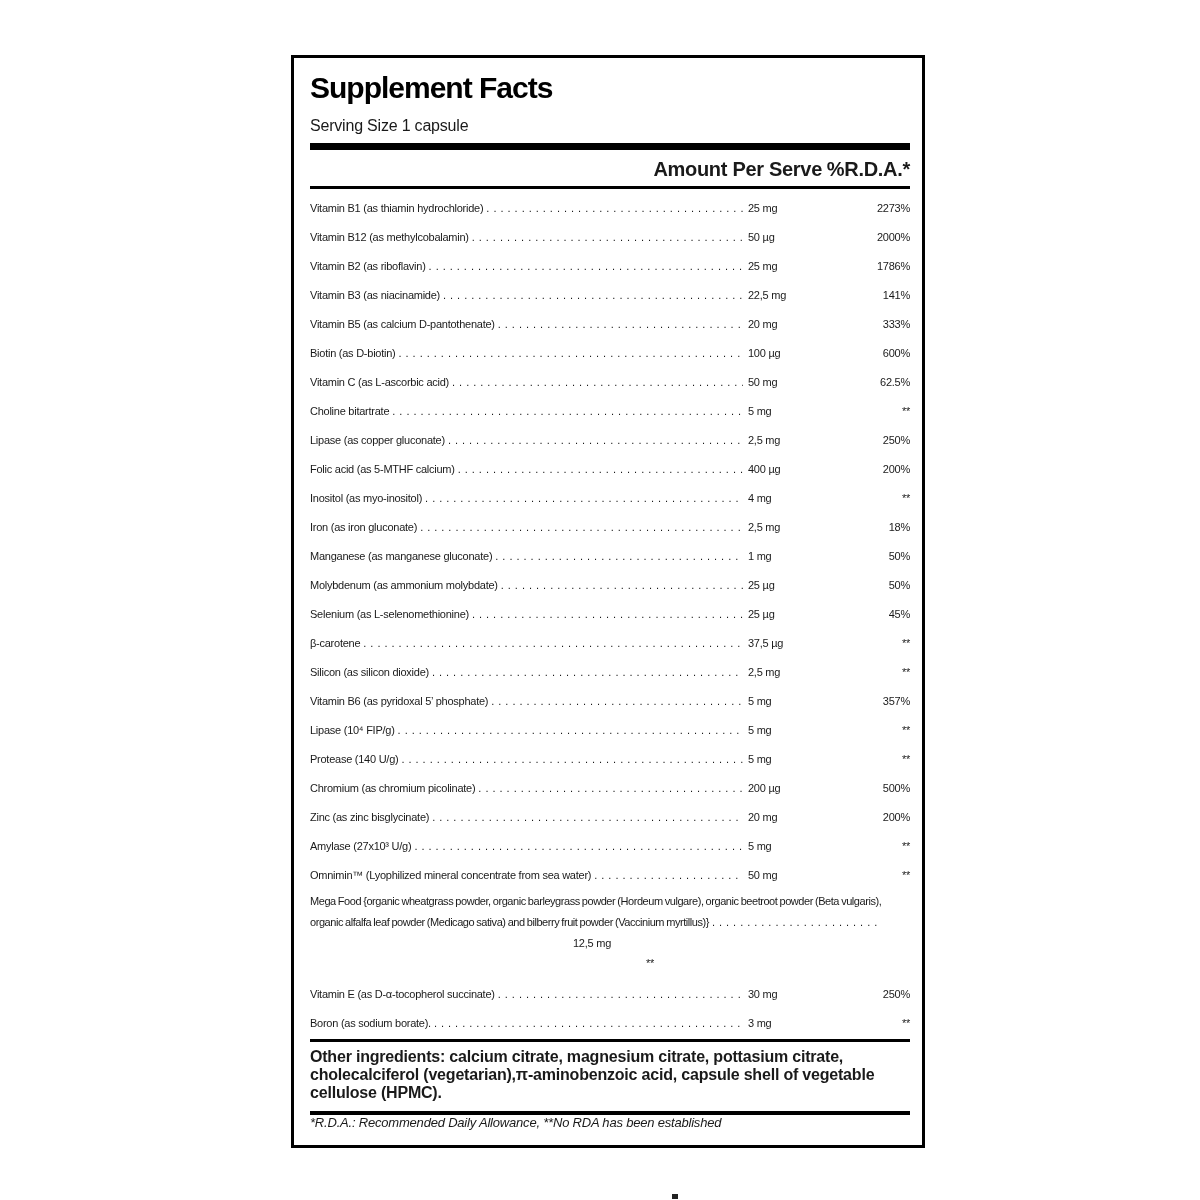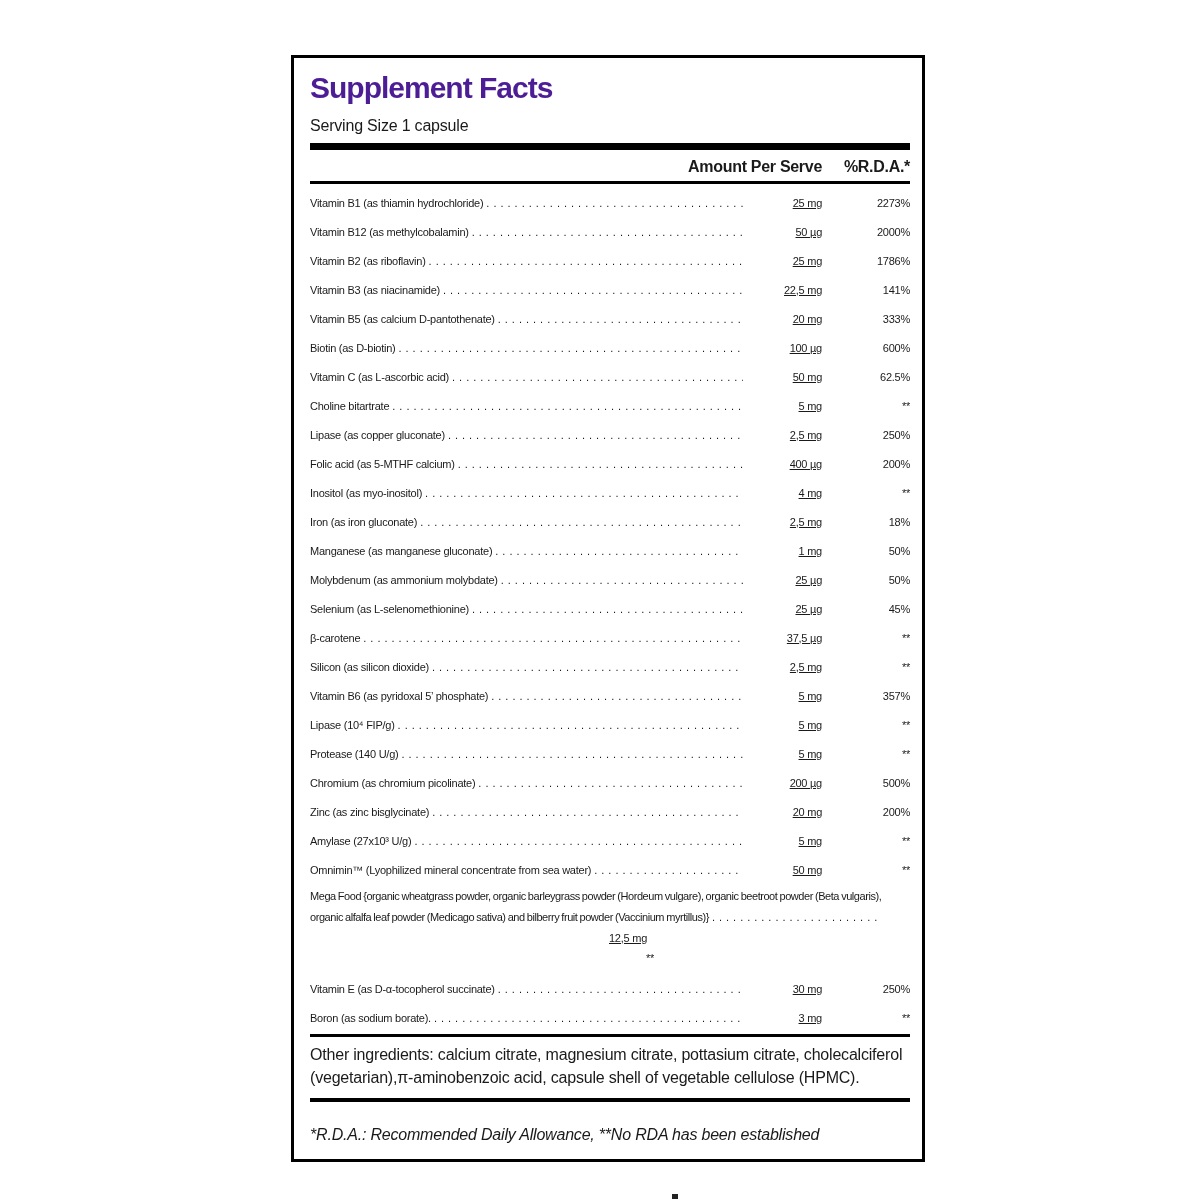--- a/index.html
+++ b/index.html
@@ -18,37 +18,37 @@
     top: 55px;
     width: 634px;
     box-sizing: border-box;
     border: 3px solid #000000;
     background: #ffffff;
     padding: 13px 12px 12px 16px;
   }
   .title {
     font-size: 30px;
     font-weight: bold;
-    color: #4c1d95;
+    color: #000000;
     letter-spacing: -1px;
     line-height: 33px;
     margin-bottom: 7px;
   }
   .serving {
     font-size: 16px;
     line-height: 23px;
     letter-spacing: -0.2px;
     padding-top: 3px;
   }
   .bar-thick { height: 7px; background: #000000; margin-top: 6px; }
   .header-row {
     display: flex;
     align-items: center;
     font-weight: bold;
-    font-size: 16px;
+    font-size: 20px;
     letter-spacing: -0.3px;
     padding: 8px 0 5px 0;
   }
   .header-row .spacer { flex: 1 1 auto; }
   .col-amount-h { flex: 0 0 auto; text-align: right; white-space: nowrap; }
   .col-pct-h { flex: 0 0 auto; width: 88px; text-align: right; white-space: nowrap; }
   .rule-2 { height: 2.5px; background: #000000; }
   .rule-3 { height: 3px; background: #000000; margin-top: 6px; }
   .rule-4 { height: 4.5px; background: #000000; margin-top: 2px; }
 
@@ -69,49 +69,50 @@
   .nname { white-space: nowrap; }
   .leader {
     flex: 1 1 0;
     min-width: 0;
     overflow: hidden;
     white-space: nowrap;
     letter-spacing: 4px;
     margin: 0 5px 0 3px;
     color: #1a1a1a;
   }
-  .amt { flex: 0 0 auto; width: 74px; text-align: right; white-space: nowrap; text-decoration: underline; }
+  .amt { flex: 0 0 auto; width: 74px; white-space: nowrap; }
   .pct { flex: 0 0 auto; width: 88px; text-align: right; white-space: nowrap; }
 
   .row.multiline { align-items: center; padding-top: 6px; padding-bottom: 2px; flex-direction: column; }
   .row.multiline .name-cell { display: block; }
   .row.multiline .nname {
     white-space: normal;
     letter-spacing: -0.45px;
     word-spacing: -0.5px;
     line-height: 21px;
   }
   .row.multiline .leader {
     display: inline;
     overflow: visible;
     white-space: normal;
     margin: 0 0 0 3px;
   }
 
   .other {
     font-size: 16px;
-    line-height: 23px;
+    line-height: 18px;
     letter-spacing: -0.2px;
     padding: 6px 0 7px 0;
+    font-weight: bold;
   }
   .footnote {
     font-style: italic;
-    font-size: 16px;
+    font-size: 13px;
     letter-spacing: -0.2px;
-    padding: 24px 0 3px 0;
+    padding: 0 0 3px 0;
   }
   .artifact {
     position: absolute;
     left: 672px;
     top: 1194px;
     width: 6px;
     height: 5px;
     background: #222222;
   }
 </style>

